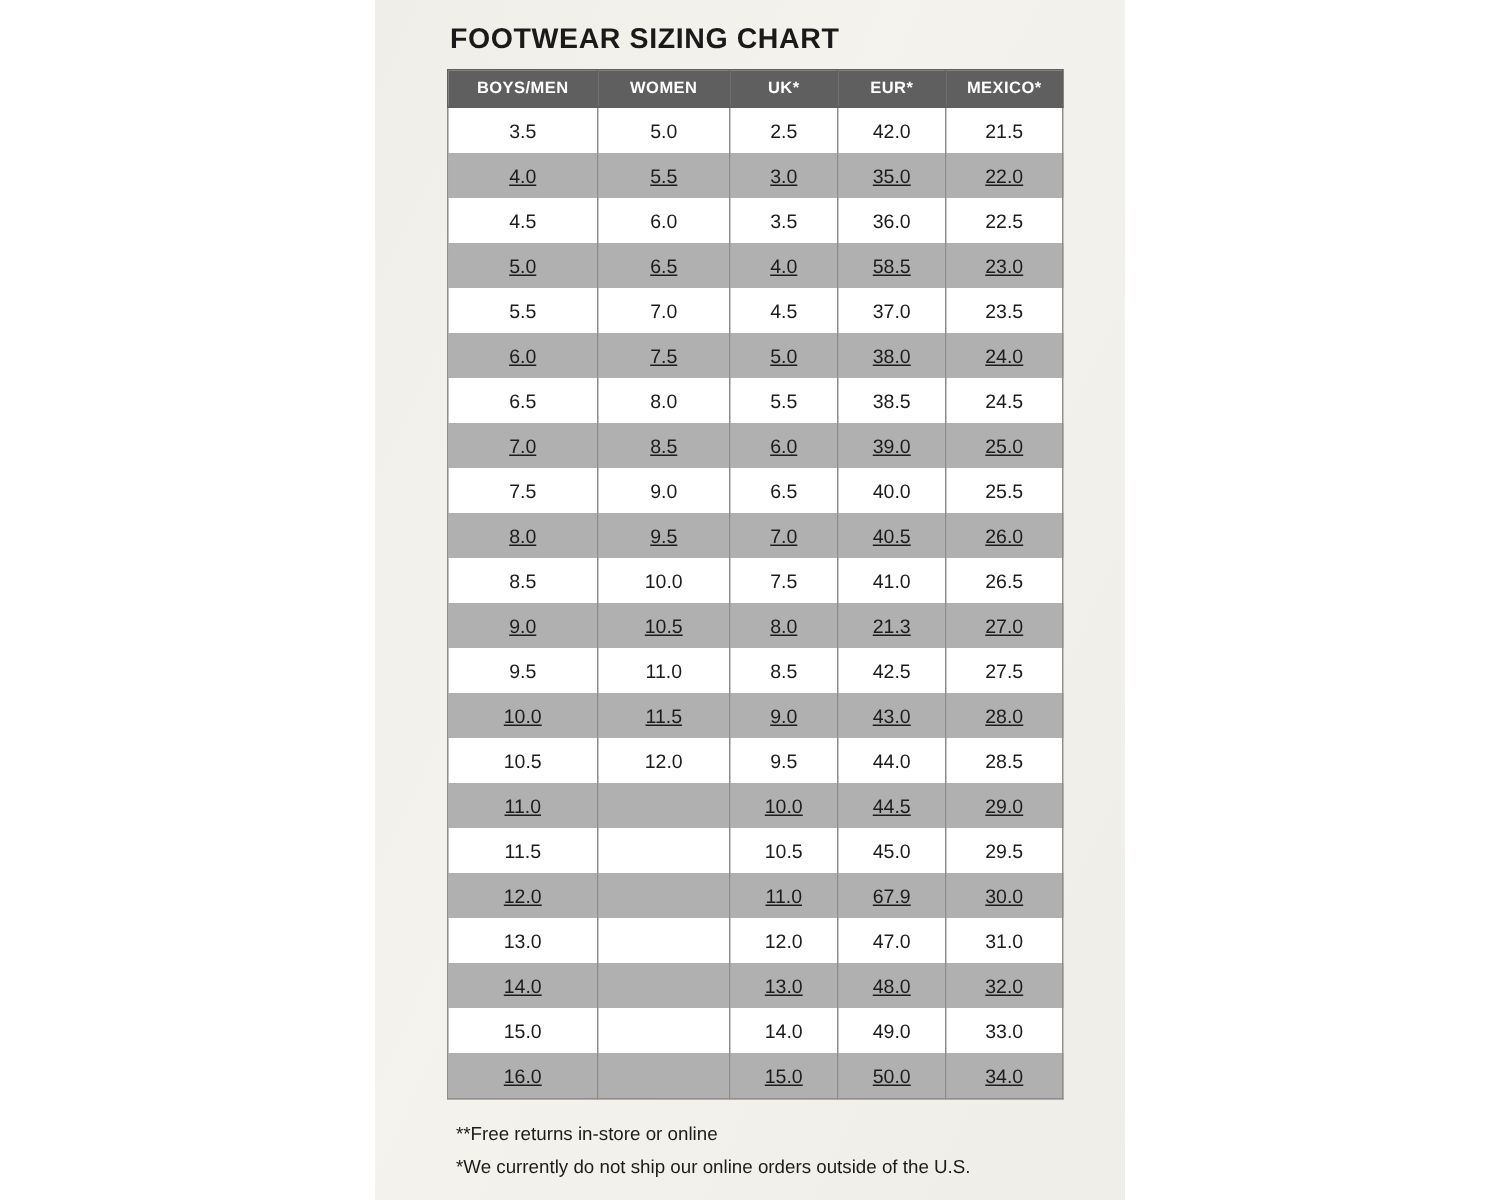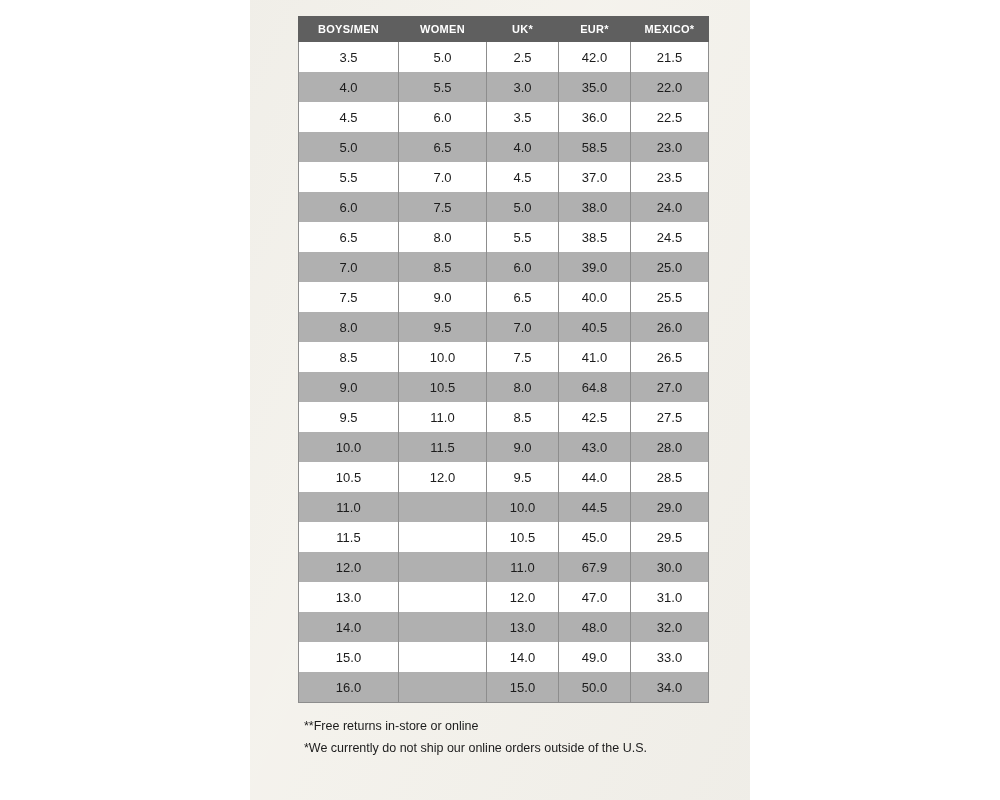--- a/index.html
+++ b/index.html
@@ -64,20 +64,21 @@
     color: #1c1c1c;
     height: 30px;
     text-align: center;
     border-left: 1px solid #8d8d8d;
     border-right: 1px solid #8d8d8d;
     padding: 0;
     background: #ffffff;
   }
   table.sizing tr.shade td {
     background: #b0b0b0;
+    text-decoration: underline;
   }
   table.sizing tr.last td {
     border-bottom: 1px solid #8d8d8d;
   }
   .col0 { width: 100px; }
   .col1 { width: 88px; }
   .col2 { width: 72px; }
   .col3 { width: 72px; }
   .col4 { width: 78px; }
   #footnotes {
@@ -90,20 +91,21 @@
     line-height: 22px;
   }
 </style>
 </head>
 <body>
 
 <div id="page">
   <div id="card">
     <div class="card-inner">
 
+      <h1 id="title">FOOTWEAR SIZING CHART</h1>
 
       <table class="sizing">
         <colgroup>
           <col class="col0">
             <col class="col1">
             <col class="col2">
             <col class="col3">
             <col class="col4">
         </colgroup>
         <thead>
@@ -190,21 +192,21 @@
             <td>8.5</td>
             <td>10.0</td>
             <td>7.5</td>
             <td>41.0</td>
             <td>26.5</td>
           </tr>
           <tr class="shade">
             <td>9.0</td>
             <td>10.5</td>
             <td>8.0</td>
-            <td>64.8</td>
+            <td>21.3</td>
             <td>27.0</td>
           </tr>
           <tr>
             <td>9.5</td>
             <td>11.0</td>
             <td>8.5</td>
             <td>42.5</td>
             <td>27.5</td>
           </tr>
           <tr class="shade">

